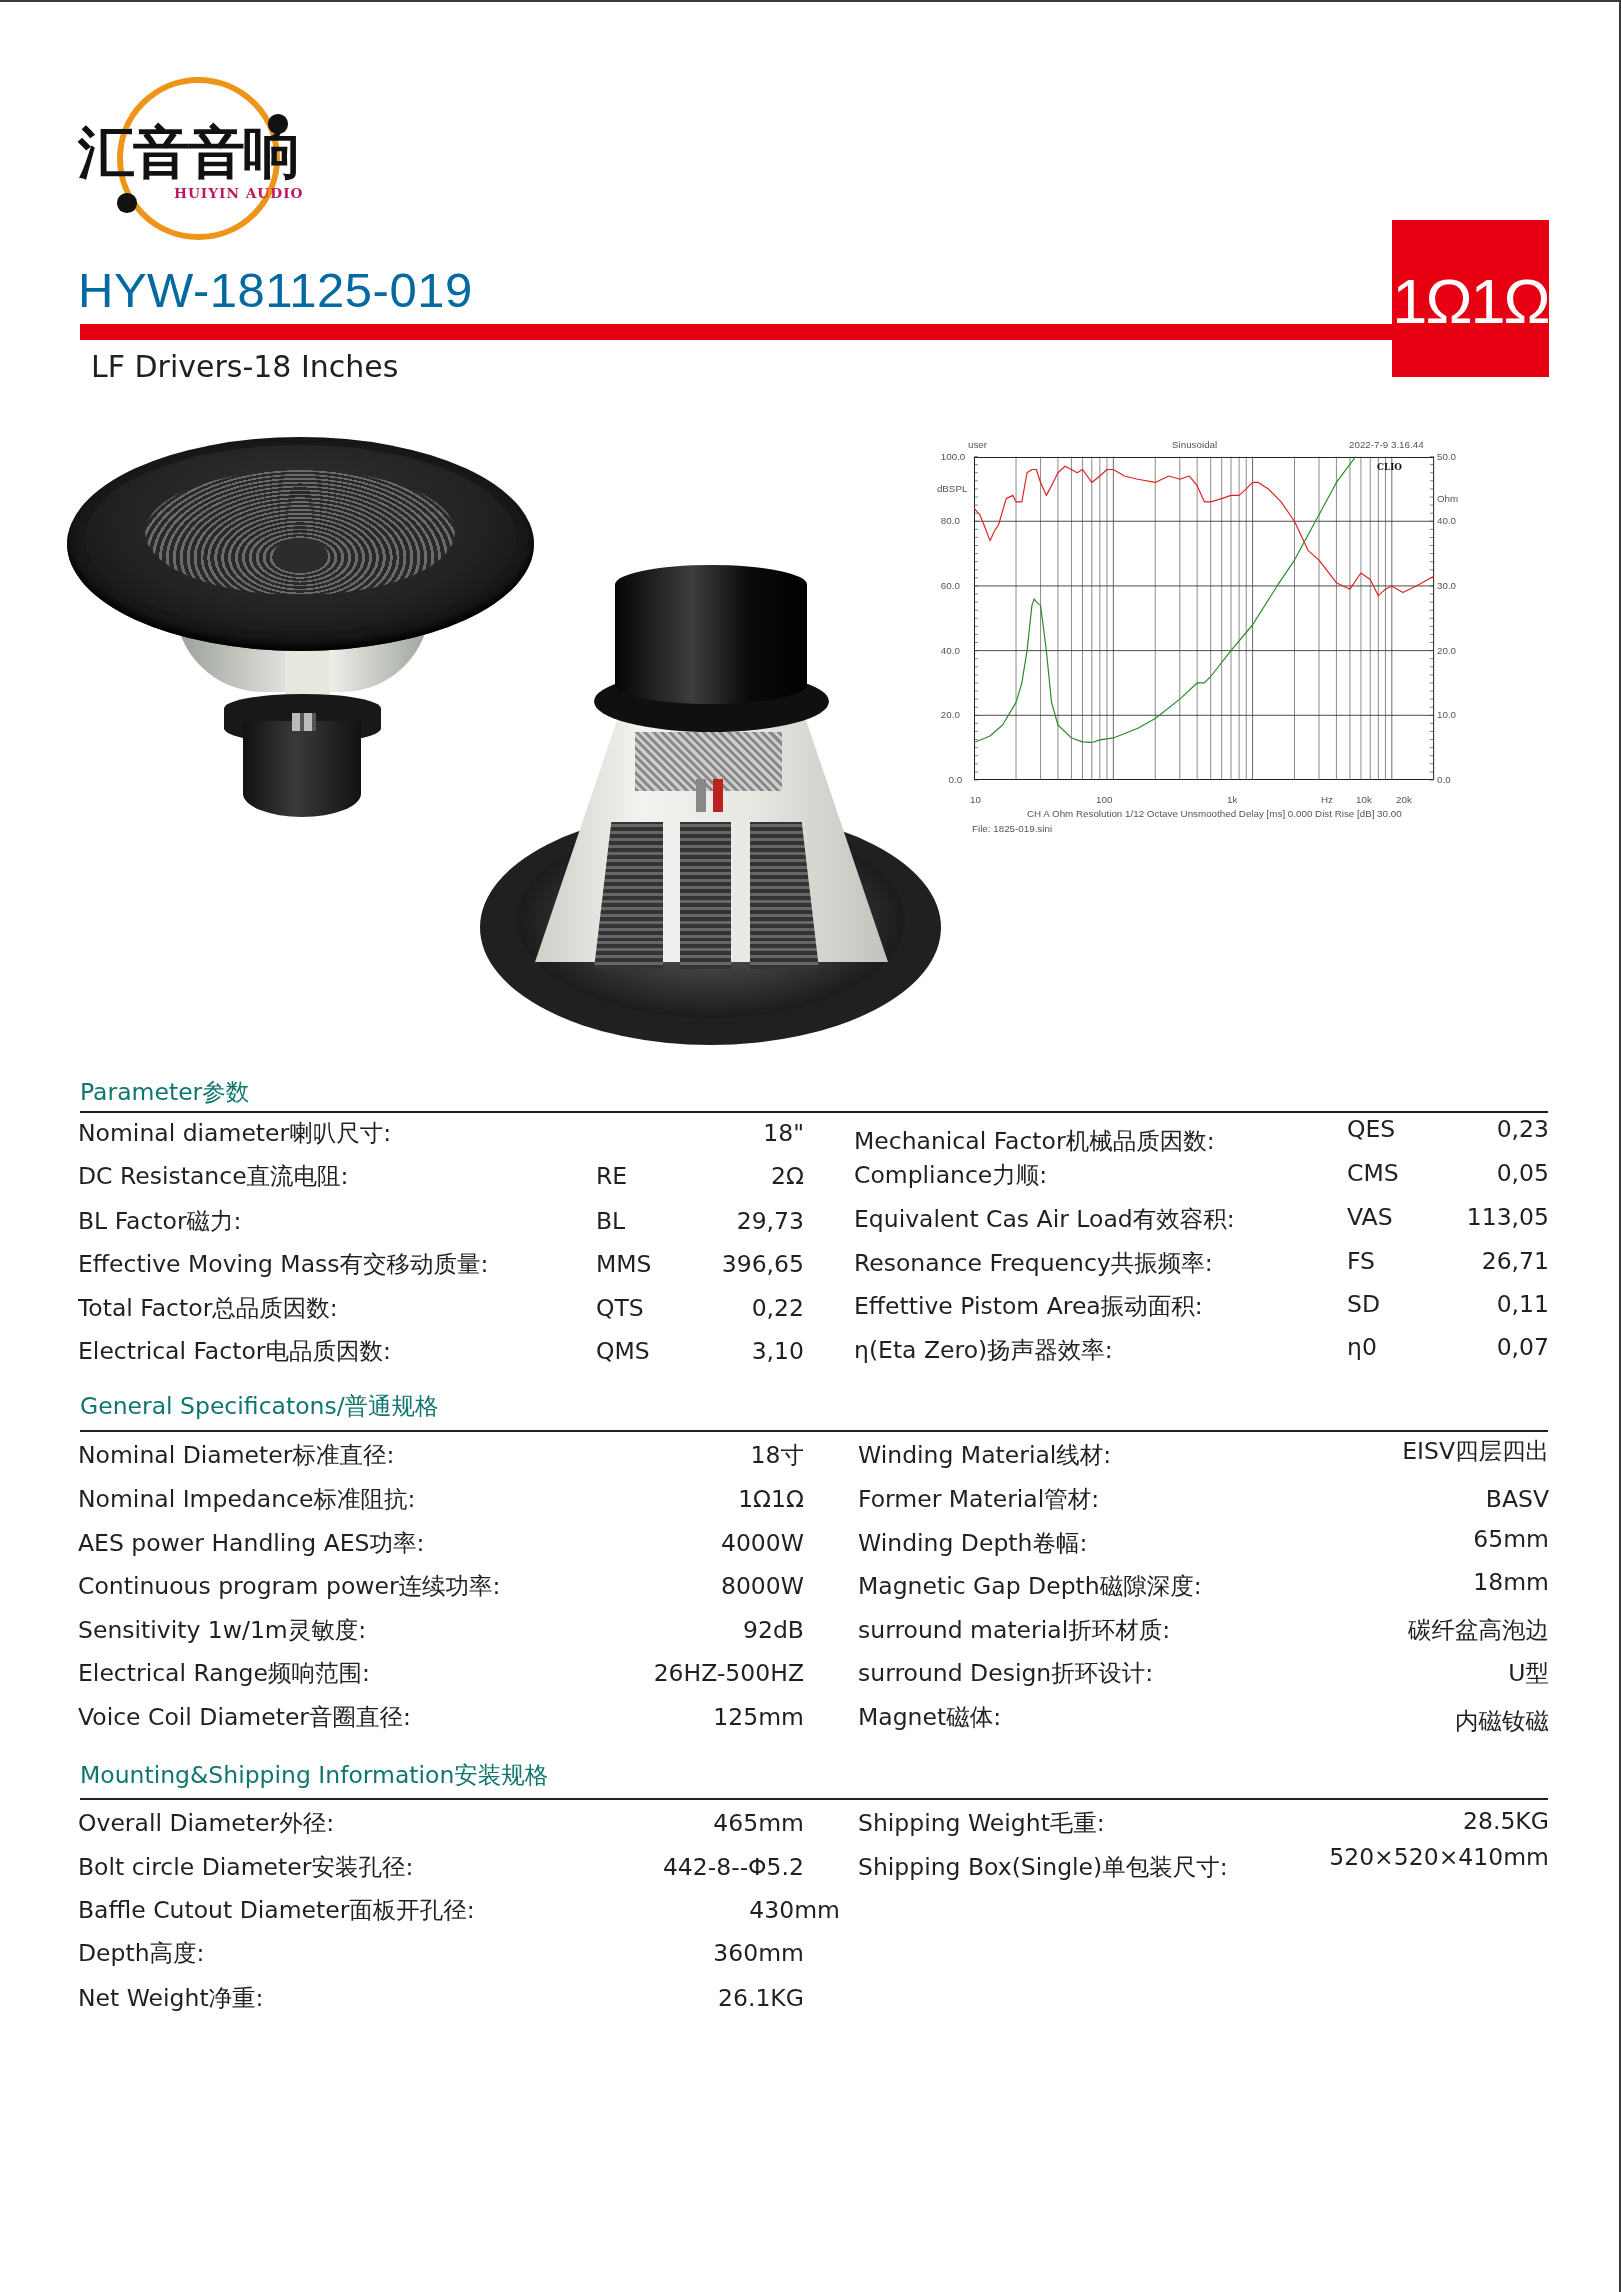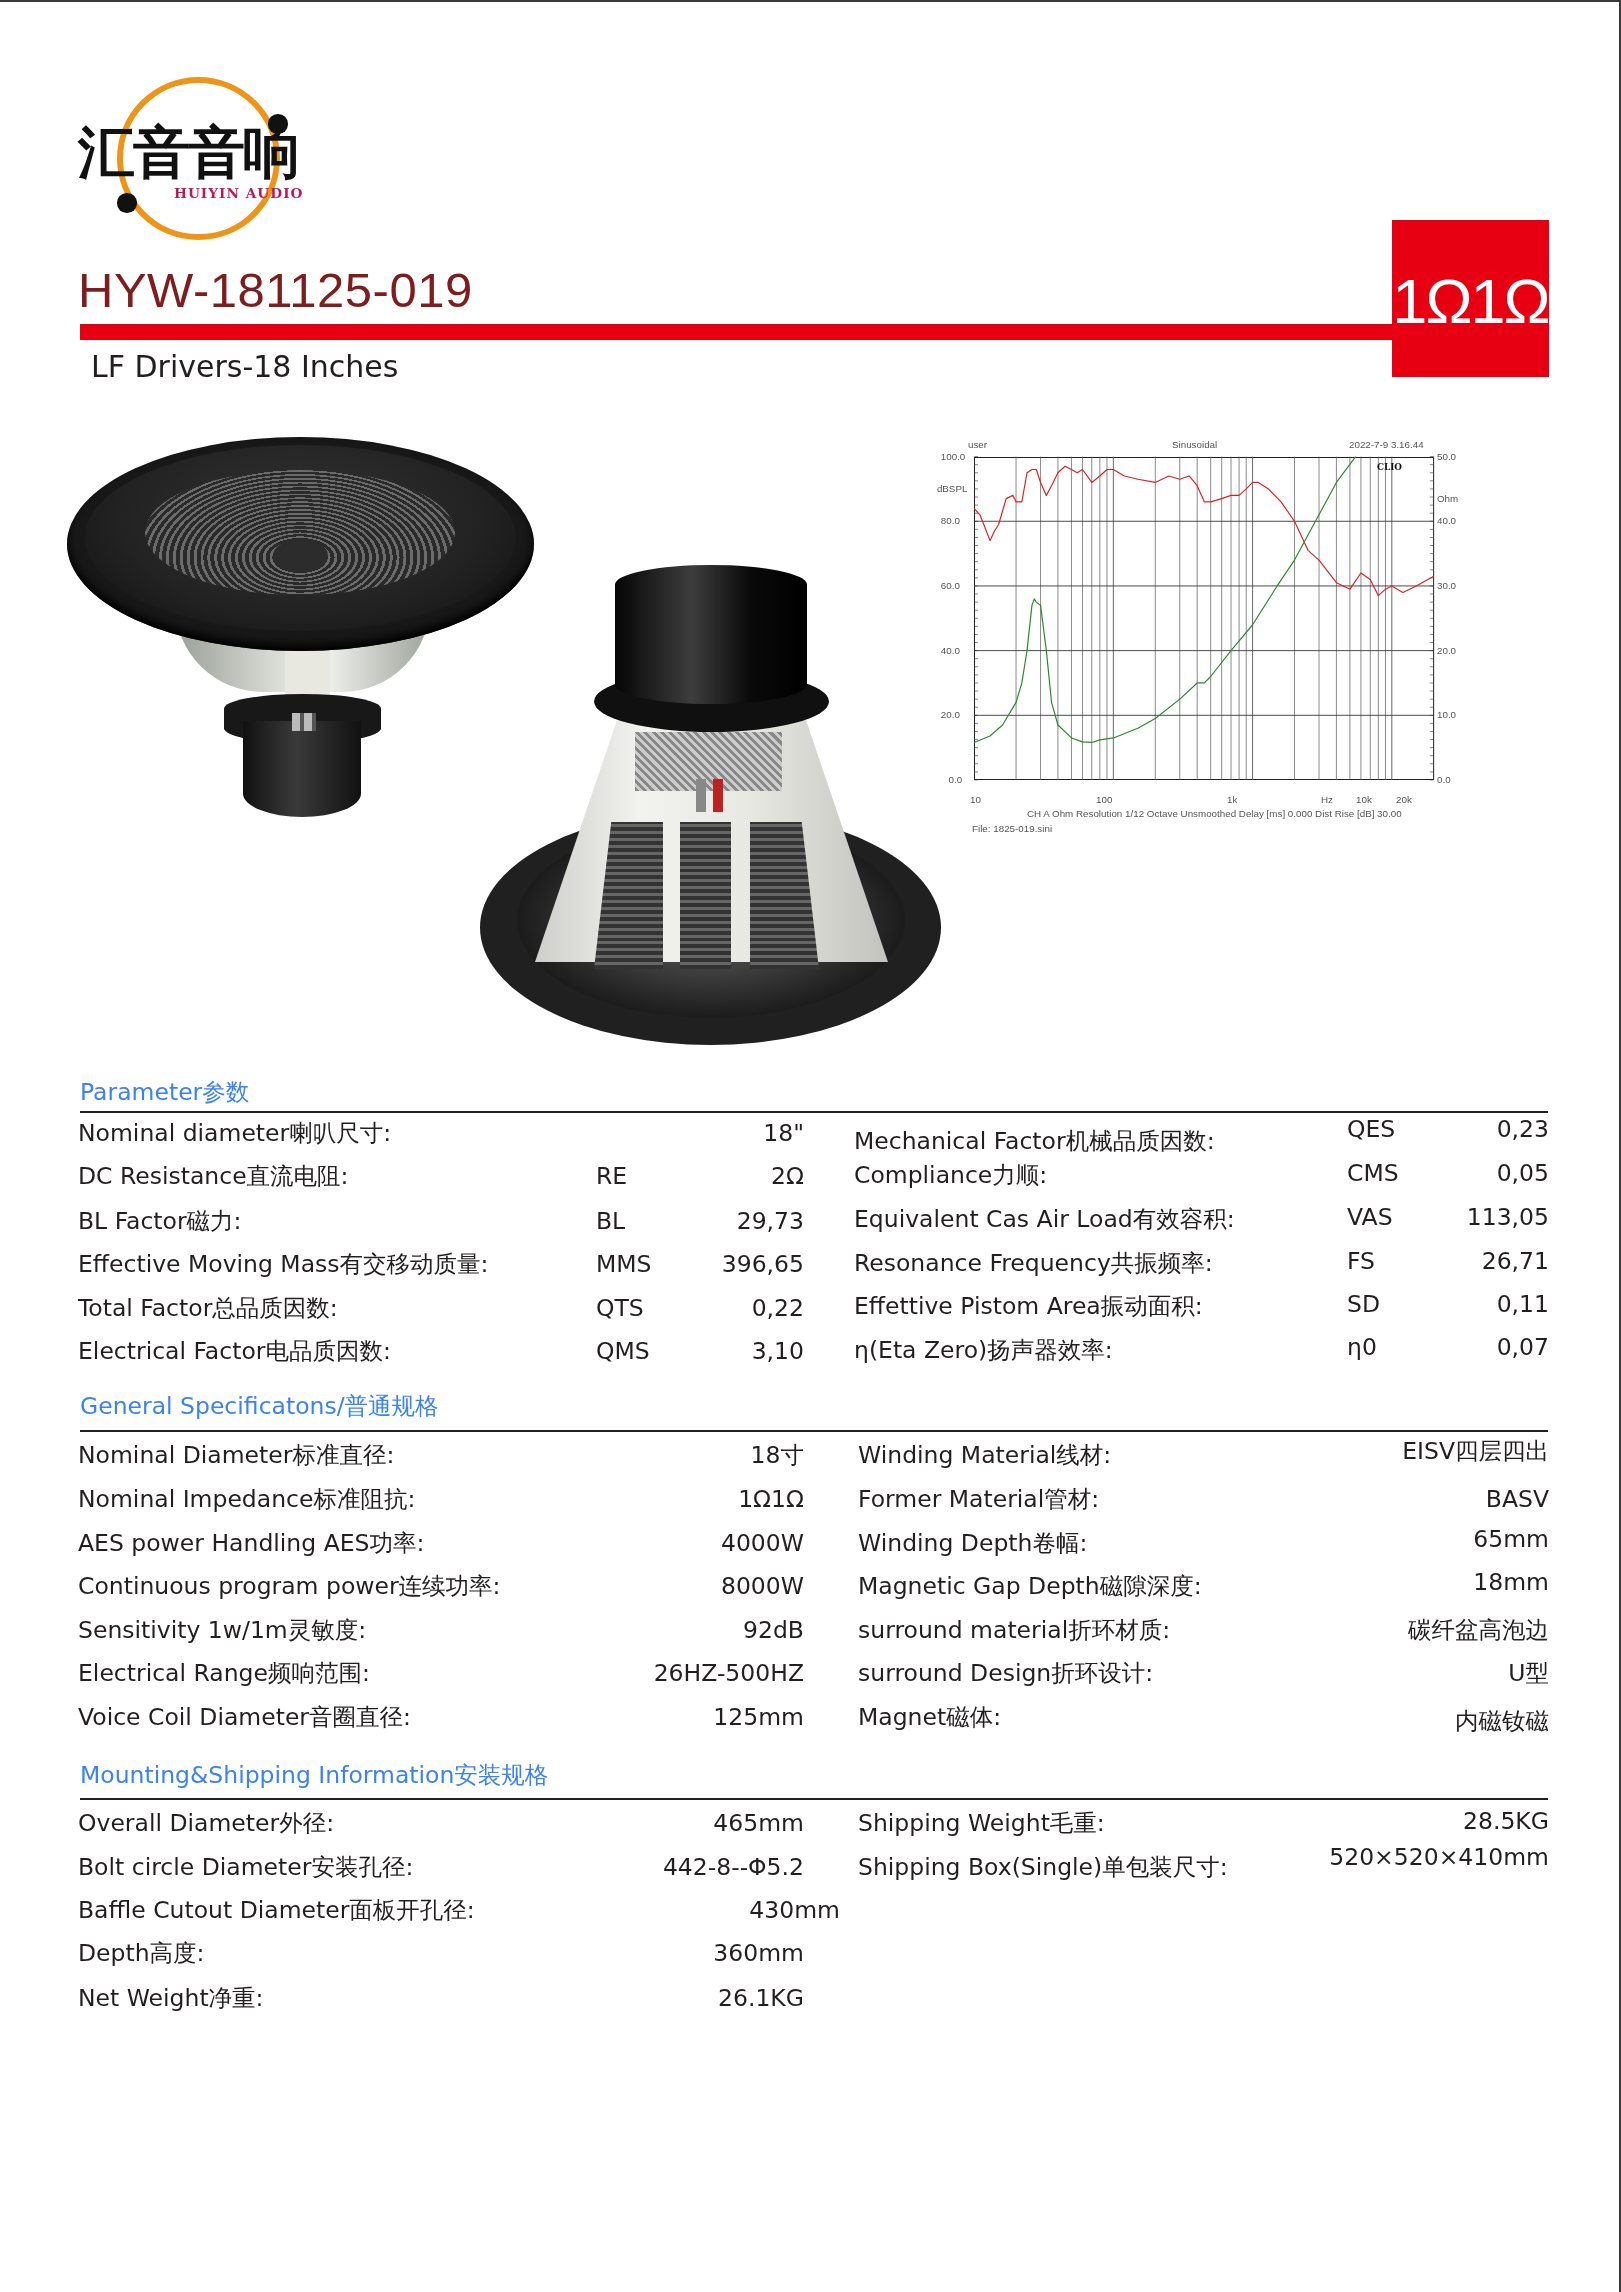--- a/index.html
+++ b/index.html
@@ -8,21 +8,21 @@
   .page-border { position:absolute; left:0; top:0; width:1621px; height:2293px; border-top:2.9px solid #3a3a3a; border-right:2.9px solid #3a3a3a; pointer-events:none; }
 
   
   .logo { position:absolute; left:76px; top:71px; width:255px; height:176px; }
   .logo-ring { position:absolute; left:41px; top:5.9px; width:163px; height:163px; border:6.9px solid #ee9418; border-radius:50%; }
   .logo-dot { position:absolute; width:19.6px; height:19.6px; background:#111; border-radius:50%; }
   .logo-cn { position:absolute; left:2px; top:49px; font-size:57px; font-weight:bold; letter-spacing:-2px; color:#111; line-height:65px; white-space:nowrap; font-family:"DejaVu Sans", sans-serif; }
   .logo-en { position:absolute; left:98px; top:114px; font-size:13.7px; font-weight:bold; font-family:"DejaVu Serif", serif; color:#be185d; letter-spacing:1px; white-space:nowrap; }
 
   
-  .model-title { position:absolute; left:78px; top:261px; font-size:49px; color:#7f1d1d; font-family:"Liberation Sans", sans-serif; letter-spacing:0.5px; line-height:59px; }
+  .model-title { position:absolute; left:78px; top:261px; font-size:49px; color:#0369a1; font-family:"Liberation Sans", sans-serif; letter-spacing:0.5px; line-height:59px; }
   .red-rule { position:absolute; left:80px; top:324px; width:1313px; height:15.7px; background:#e60012; }
   .imp-badge { position:absolute; left:1392px; top:220px; width:157px; height:157px; background:#e60012; color:#fff; display:flex; align-items:center; justify-content:center; font-family:"Liberation Sans", sans-serif; font-size:63px; letter-spacing:-2px; padding-top:5.9px; }
   .subtitle { position:absolute; left:91px; top:345px; font-size:30px; color:#231f20; line-height:43px; }
 
   
   .product-img { position:absolute; }
   
   .d1 { left:67px; top:437px; width:470px; height:382px; }
   .d1 .basket { position:absolute; left:108px; top:137px; width:255px; height:118px; background:linear-gradient(90deg,#9a9f98,#d9ddd6 40%,#eef0ea 60%,#9da39b); border-radius:0 0 88px 88px; }
   .d1 .strut { position:absolute; left:218px; top:196px; width:45px; height:98px; background:#e8e8e0; }
@@ -49,21 +49,21 @@
   .d2 .term { position:absolute; top:214px; width:9.8px; height:33px; background:#888; }
   .d2 .t1 { left:218px; } .d2 .t2 { left:235px; background:#b22; }
 
   
   .chart { position:absolute; left:931px; top:431px; width:539px; height:402px; font-family:"Liberation Sans", sans-serif; color:#555; }
   .chart .t { position:absolute; font-size:9.8px; line-height:11.8px; white-space:nowrap; }
   .plot { position:absolute; left:43px; top:25.5px; width:460px; height:323px; border:1px solid #222; }
   .chart svg { position:absolute; left:0; top:0; }
 
   
-  .sec-title { position:absolute; font-size:23.5px; line-height:29px; color:#3b82f6; white-space:nowrap; }
+  .sec-title { position:absolute; font-size:23.5px; line-height:29px; color:#0f766e; white-space:nowrap; }
   .sec-rule { position:absolute; height:2px; background:#231f20; }
   .row-label { position:absolute; font-size:23.5px; line-height:29px; white-space:nowrap; color:#231f20; }
   .row-sym { position:absolute; font-size:23.5px; line-height:29px; white-space:nowrap; color:#231f20; }
   .row-val { position:absolute; font-size:23.5px; line-height:29px; white-space:nowrap; color:#231f20; text-align:right; }
 </style>
 </head>
 <body>
 
 <div class="page-border"></div>
 

